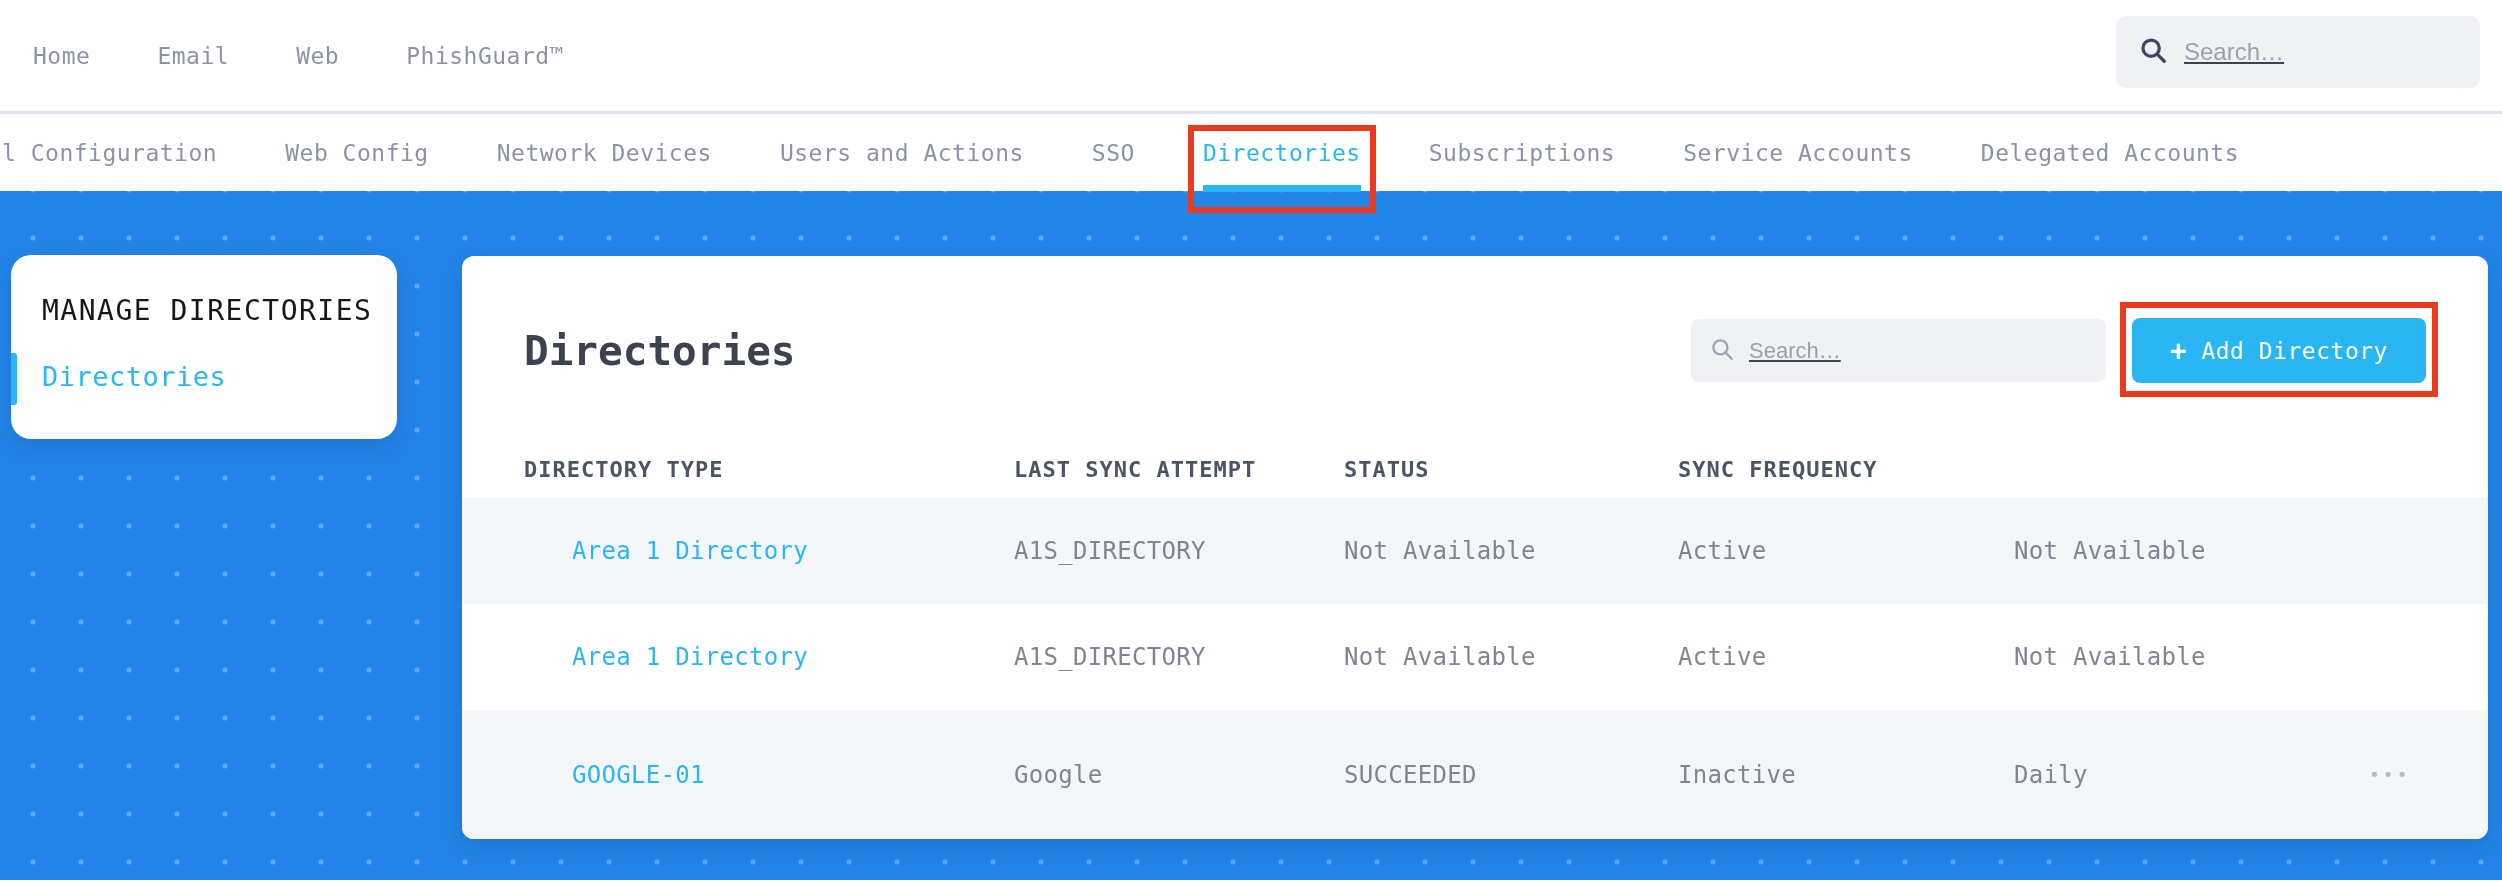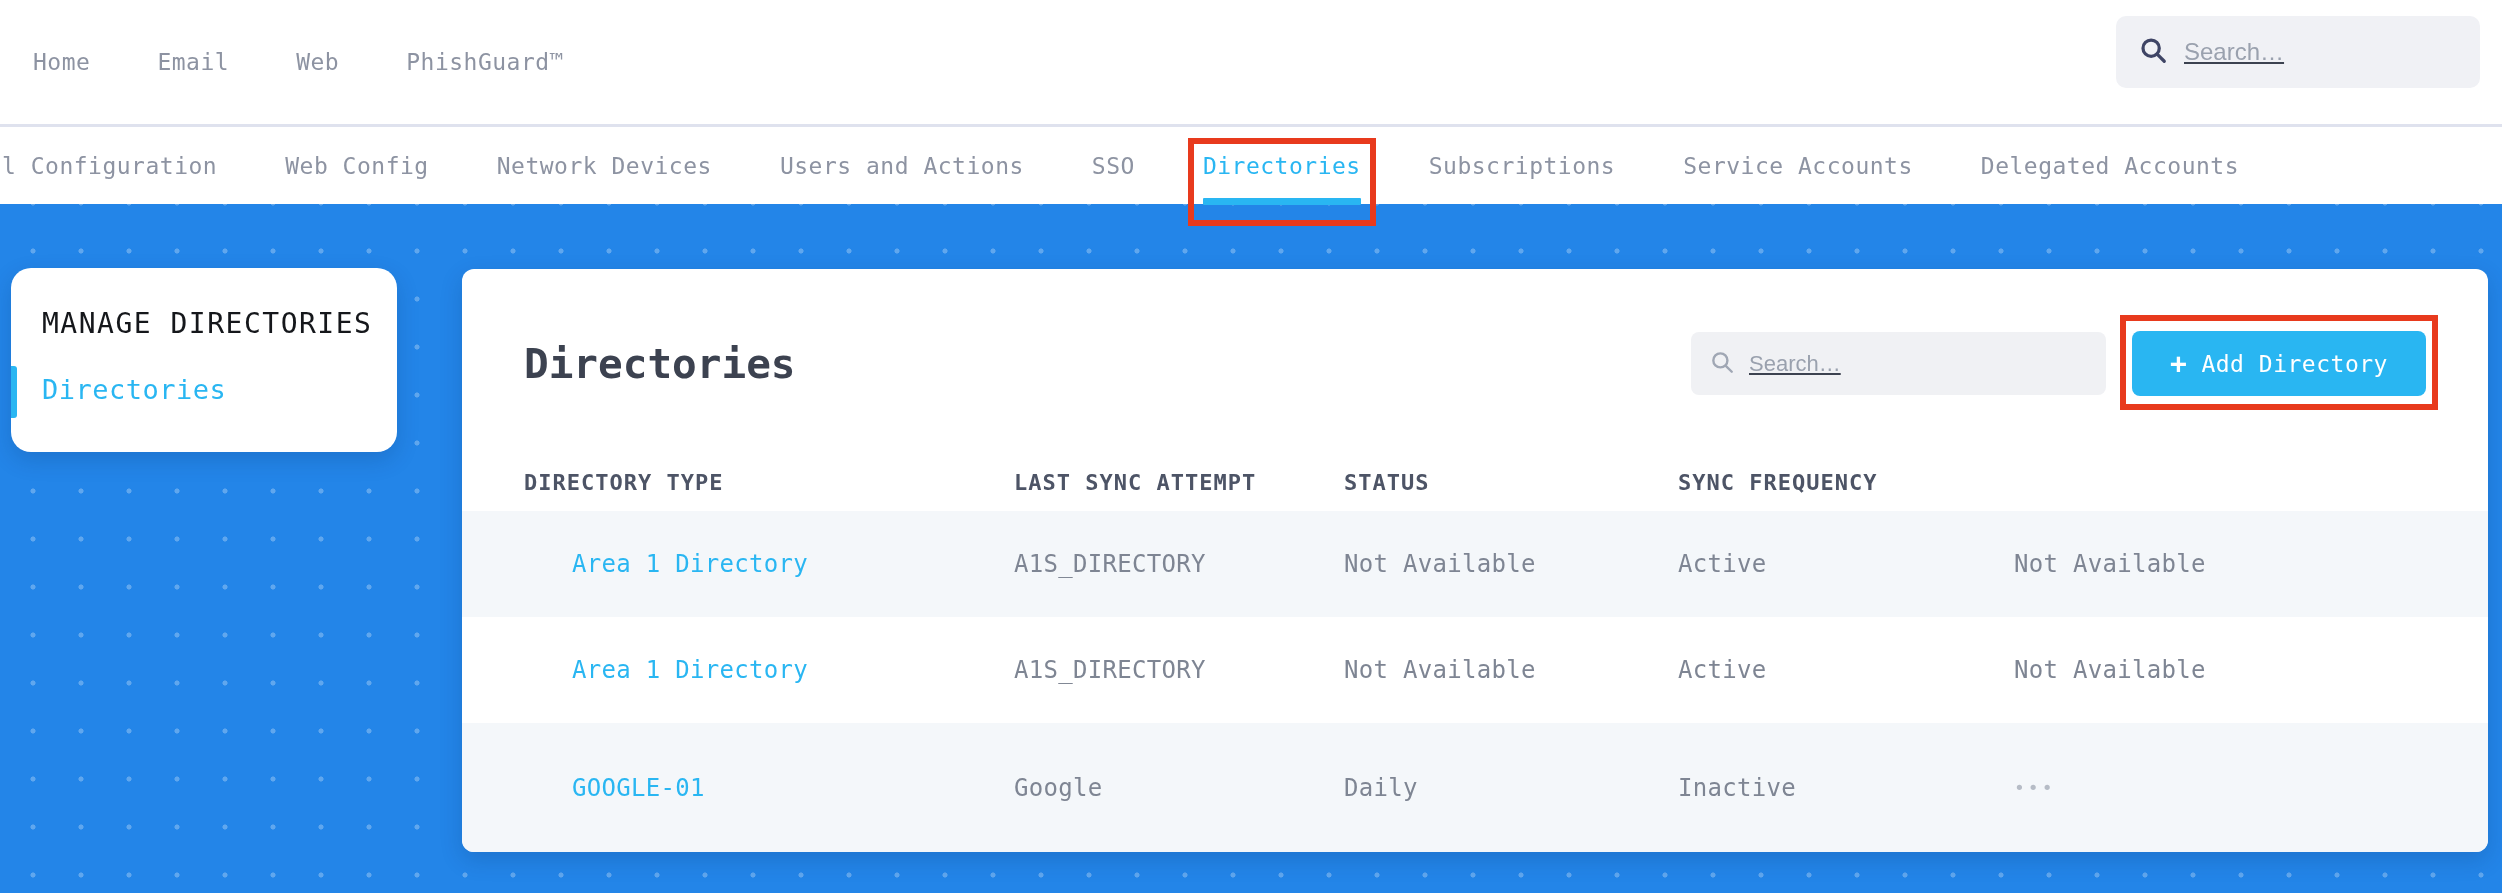--- a/index.html
+++ b/index.html
@@ -1,20 +1,20 @@
 <!DOCTYPE html>
 <html><head>
 <meta charset="utf-8">
 <style>
   * { margin:0; padding:0; box-sizing:border-box; }
   html,body { width:2502px; height:894px; overflow:hidden; }
   body { font-family:"DejaVu Sans Mono","Liberation Mono",monospace; background:#ffffff; }
 
   
-  .top-nav { height:124px; background:#ffffff; display:flex; align-items:center;
+  .top-nav { height:111px; background:#ffffff; display:flex; align-items:center;
              padding-left:33px; position:relative; }
   .top-nav .nav-items { display:flex; gap:67px; align-items:center; }
   .top-nav .nav-item { font-size:23px; color:#8d93a2; font-weight:500; letter-spacing:.5px; cursor:pointer; }
   .top-search { position:absolute; right:22px; top:16px; width:364px; height:72px;
                 background:#f0f1f5; border-radius:10px; display:flex; align-items:center;
                 padding:0 22px; gap:16px; }
   .top-search svg { flex:0 0 auto; }
   .search-input { border:none; outline:none; background:transparent; width:100%;
                   font-size:24px; color:#3c4250; font-family:"Liberation Sans",sans-serif;text-decoration:underline; }
   .search-input::placeholder { color:#9aa1ae; }
@@ -165,18 +165,19 @@
       <span>A1S_DIRECTORY</span>
       <span>Not Available</span>
       <span>Active</span>
       <span>Not Available</span>
       <span></span>
     </div>
 
     <div class="t-row alt last">
       <span class="cell-link">GOOGLE-01</span>
       <span>Google</span>
+      <span>SUCCEEDED</span>
+      <span>Inactive</span>
       <span>Daily</span>
-      <span>Inactive</span>
       <span class="row-actions">•••</span>
     </div>
   </section>
 </main>
 
 </body></html>

